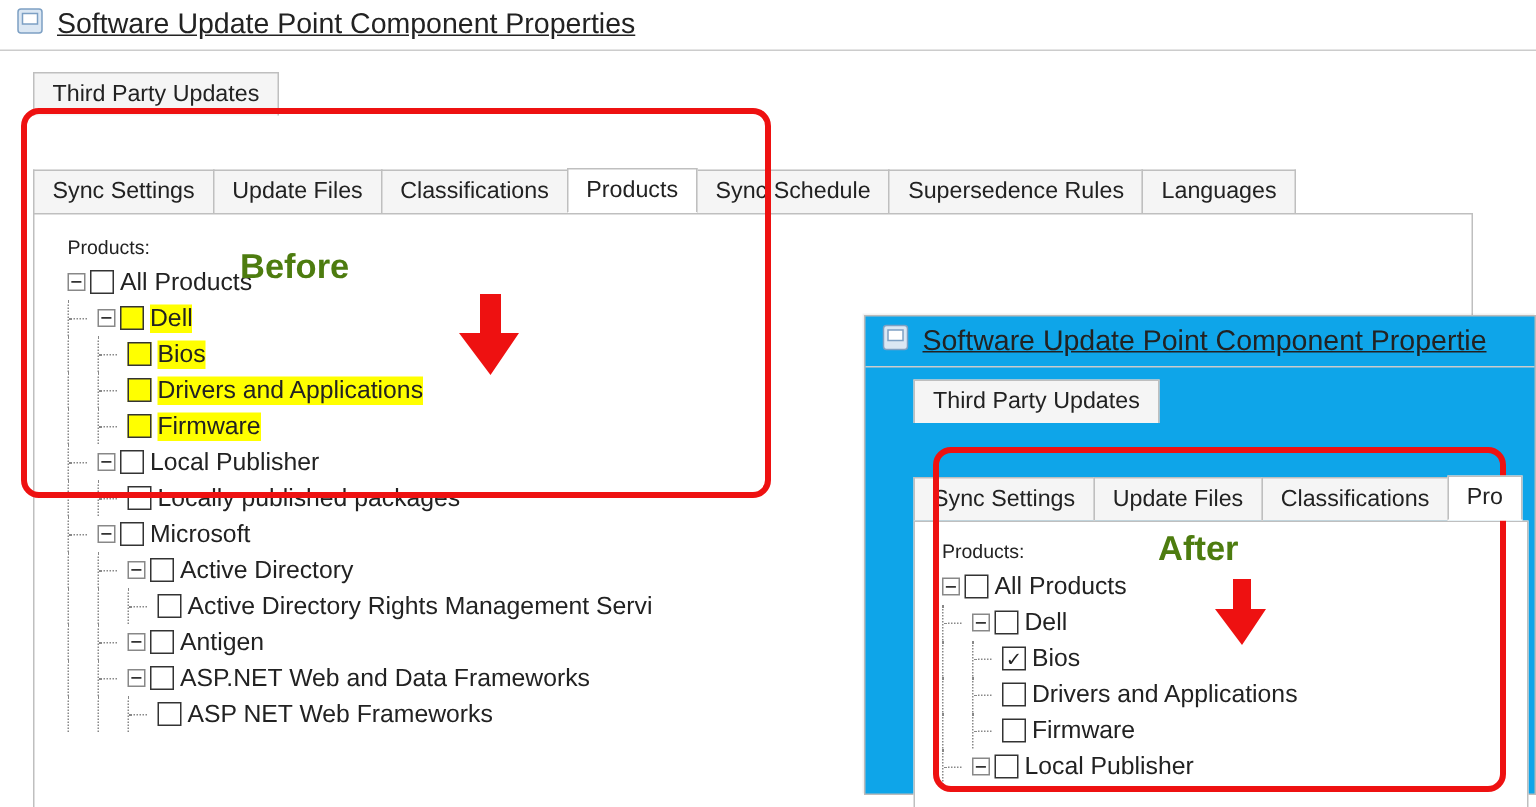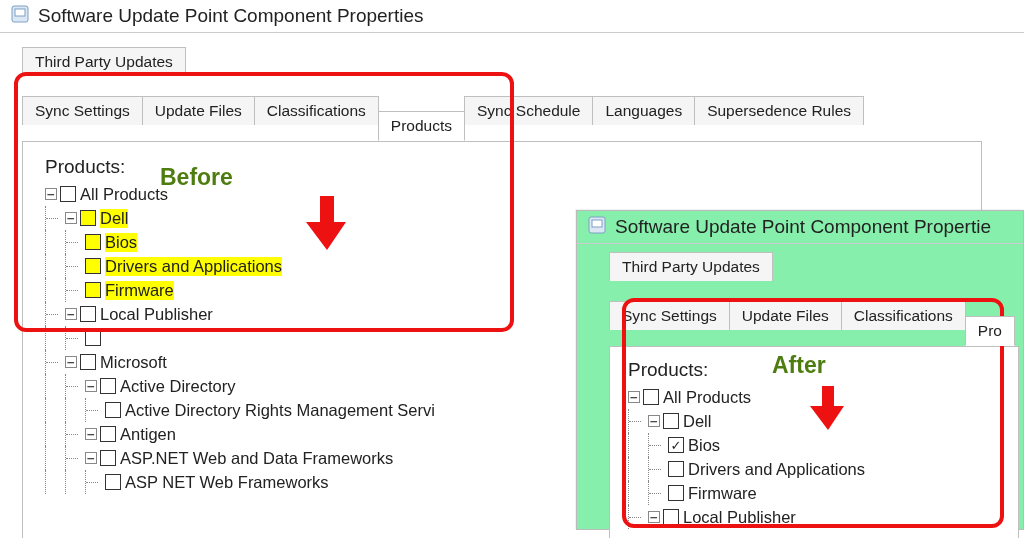--- a/index.html
+++ b/index.html
@@ -16,31 +16,31 @@
   }
   
   .titlebar {
     display: flex;
     align-items: center;
     gap: 8px;
     padding: 4px 10px;
     border-bottom: 1px solid #ccc;
   }
   .titlebar svg { flex: 0 0 auto; }
-  .titlebar .title { font-size: 19px; }
+  .titlebar .title { font-size: 19px; text-decoration: underline; }
 
   
   .tabs-area {
     position: relative;
     margin-top: 46px;
     margin-left: 22px;
   }
   .tab-row {
     display: flex;
-    align-items: center;
+    align-items: flex-end;
   }
   .tab {
     padding: 5px 12px 5px 12px;
     border: 1px solid #bfbfbf;
     border-bottom: none;
     background: #f5f5f5;
     font-size: 15.5px;
     cursor: pointer;
     margin-right: -1px;
     position: relative;
@@ -58,21 +58,21 @@
   }
   .tab-body-border {
     border: 1px solid #bfbfbf;
     background: #fff;
     width: 960px;
     min-height: 430px;
     padding: 14px 8px 8px 22px;
     position: relative;
   }
 
-  .prod-label { font-size: 19px; margin-bottom: 4px; }
+  .prod-label { font-size: 13px; margin-bottom: 4px; }
 
   
   .tree { position: relative; }
   .node {
     display: flex;
     align-items: center;
     height: 24px;
     white-space: nowrap;
   }
   .exp {
@@ -144,21 +144,21 @@
   }
   .arrow-down svg { display: block; }
 
   
   .after-dialog {
     position: absolute;
     left: 576px;
     top: 210px;
     width: 448px;
     height: 320px;
-    background: #86efac;
+    background: #0ea5e9;
     border: 1px solid #bbb;
     box-shadow: -1px -1px 0 rgba(0,0,0,.05);
   }
   .after-dialog .titlebar { border-bottom: 1px solid #ccc; }
   .after-tabs { margin: 40px 0 0 32px; position: relative; }
   .after-tabs .tab-body-border {
     width: 410px;
     min-height: 220px;
     padding: 12px 6px 6px 18px;
   }
@@ -179,22 +179,22 @@
 <div class="tabs-area">
   <div class="tab-row row-top">
     <div class="tab">Third Party Updates</div>
   </div>
   <div class="tab-row">
     <div class="tab">Sync Settings</div>
     <div class="tab">Update Files</div>
     <div class="tab">Classifications</div>
     <div class="tab active">Products</div>
     <div class="tab">Sync Schedule</div>
+    <div class="tab">Supersedence Rules</div>
     <div class="tab">Languages</div>
-    <div class="tab">Supersedence Rules</div>
   </div>
   <div class="tab-body-border">
     <div class="prod-label">Products:</div>
 
     <div class="tree">
       <div class="node">
         <span class="exp">−</span>
         <span class="chk"></span>
         <span class="lbl">All Products</span>
       </div>
@@ -225,20 +225,21 @@
       <div class="node">
         <span class="ind tee"></span>
         <span class="exp">−</span>
         <span class="chk"></span>
         <span class="lbl">Local Publisher</span>
       </div>
       <div class="node">
         <span class="ind"></span>
           <span class="ind last"></span>
         <span class="chk"></span>
+        <span class="lbl">Locally published packages</span>
       </div>
       <div class="node">
         <span class="ind tee"></span>
         <span class="exp">−</span>
         <span class="chk"></span>
         <span class="lbl">Microsoft</span>
       </div>
       <div class="node">
         <span class="ind"></span>
           <span class="ind tee"></span>

